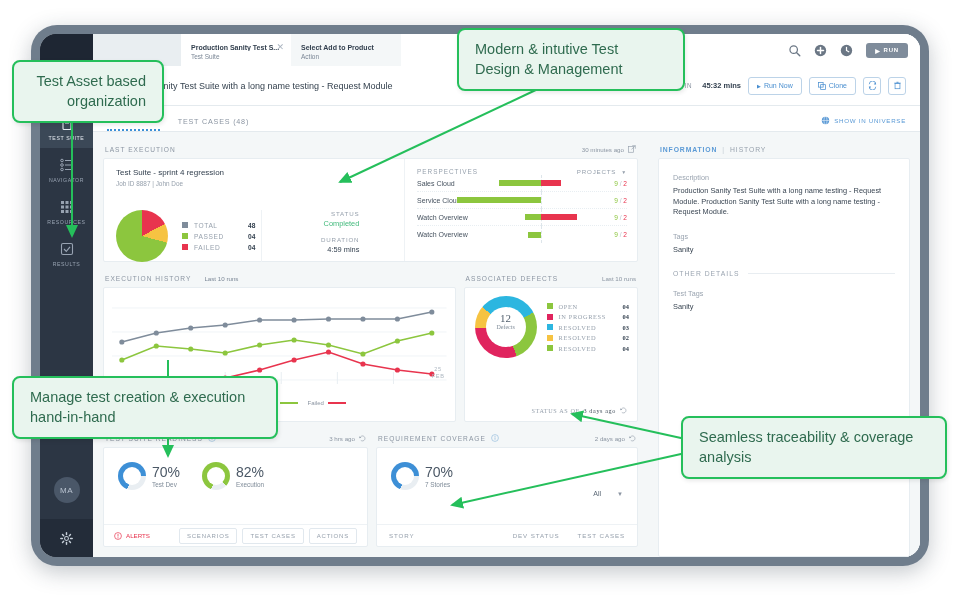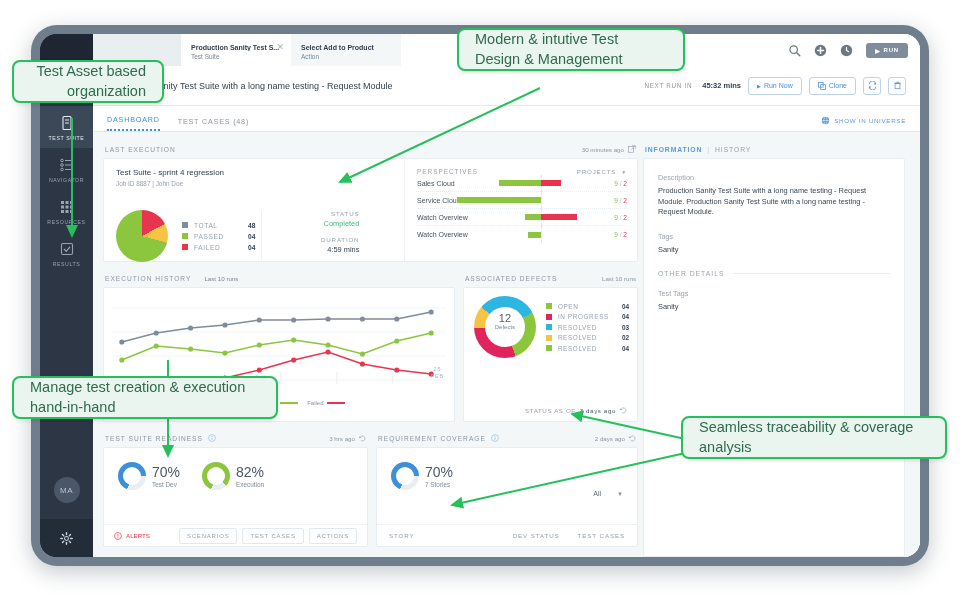--- a/index.html
+++ b/index.html
@@ -141,21 +141,21 @@
     font-size: 7.2px; letter-spacing: .8px; color: #8b95a2;
     padding-bottom: 5px; margin-right: 18px; cursor: pointer;
   }
   .ctab.active { color: #3d8fd6; border-bottom: 2px dotted #3d8fd6; }
   #show-universe {
     position: absolute; right: 14px; bottom: 6px;
     display: flex; align-items: center; gap: 4px;
     font-size: 6.2px; letter-spacing: .7px; color: #5b9ad6; cursor: pointer;
   }
 
-  #cols { display: flex; height: 425px; padding: 8px 10px 0 10px; gap: 5px; }
+  #cols { display: flex; height: 425px; padding: 8px 10px 0 10px; gap: 20px; }
   #left-col { width: 535px; }
   #right-col { width: 262px; }
 
   .sec-head {
     display: flex; align-items: center; gap: 5px;
     height: 18px; padding: 0 2px;
   }
   .sec-title {
     font-size: 6.6px; letter-spacing: 1px; color: #8b95a2;
     text-transform: uppercase;
@@ -224,21 +224,21 @@
   #defects { flex: 1; }
   #eh-card { height: 135px; position: relative; padding: 6px 8px; }
   #eh-svg { width: 100%; height: 104px; display: block; }
   #eh-legend {
     display: flex; align-items: center; justify-content: center; gap: 9px;
     font-size: 6px; color: #8b95a2; margin-top: 2px;
   }
   .lg { display: flex; align-items: center; gap: 4px; }
   .lgline { width: 18px; height: 2px; display: block; }
 
-  #df-card { height: 135px; padding: 8px 8px 0 10px; position: relative; }
+  #df-card { height: 135px; padding: 8px 8px 0 10px; position: relative; font-family: Liberation Serif, serif; }
   #df-body { display: flex; align-items: center; }
   #donut-wrap { position: relative; width: 62px; height: 62px; }
   #donut {
     width: 62px; height: 62px; border-radius: 50%;
     background: conic-gradient(
       #2cb6e0 0deg 62deg,
       #8cc63e 62deg 160deg,
       #e0245e 160deg 268deg,
       #f6c342 268deg 310deg,
       #2cb6e0 310deg 360deg);
@@ -319,21 +319,21 @@
   .odhead {
     display: flex; align-items: center; gap: 8px; margin: 4px 0 12px;
   }
   .odhead .t { font-size: 6.8px; letter-spacing: 1px; color: #9aa4b0; white-space: nowrap; }
   .odhead .ln { flex: 1; height: 1px; background: #e8edf1; }
 
   
   .callout {
     position: absolute; background: #e9f5ee;
     border: 2px solid #25bf5b; border-radius: 8px;
-    padding: 0 16px; color: #2f6b4f;
+    padding: 10px 16px; color: #2f6b4f;
     font-size: 14.5px; line-height: 1.35; z-index: 40;
     box-shadow: 1px 2px 4px rgba(0,0,0,.09);
   }
   #co1 { left: 12px; top: 60px; width: 152px; text-align: right; }
   #co2 { left: 457px; top: 28px; width: 228px; }
   #co3 { left: 12px; top: 376px; width: 266px; }
   #co4 { left: 681px; top: 416px; width: 266px; }
   #arrows { position: absolute; left:0; top:0; width: 960px; height: 609px; z-index: 35; pointer-events: none; }
 </style>
 </head>

